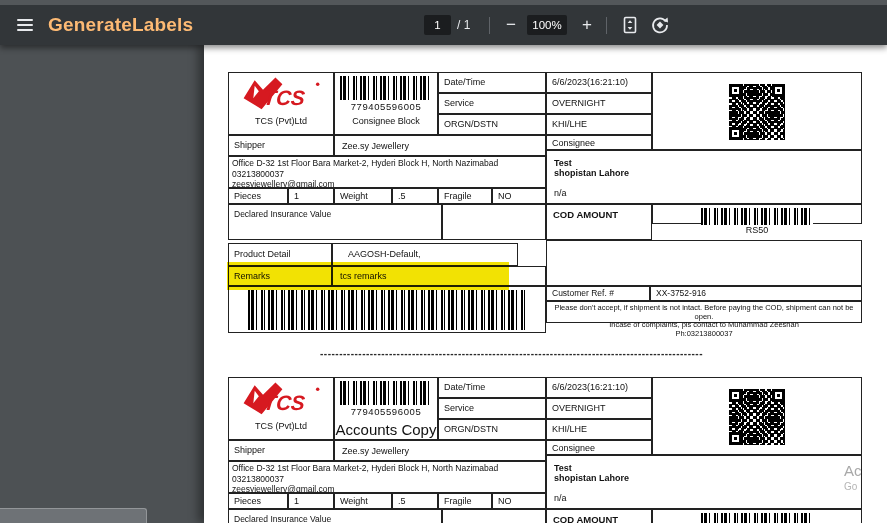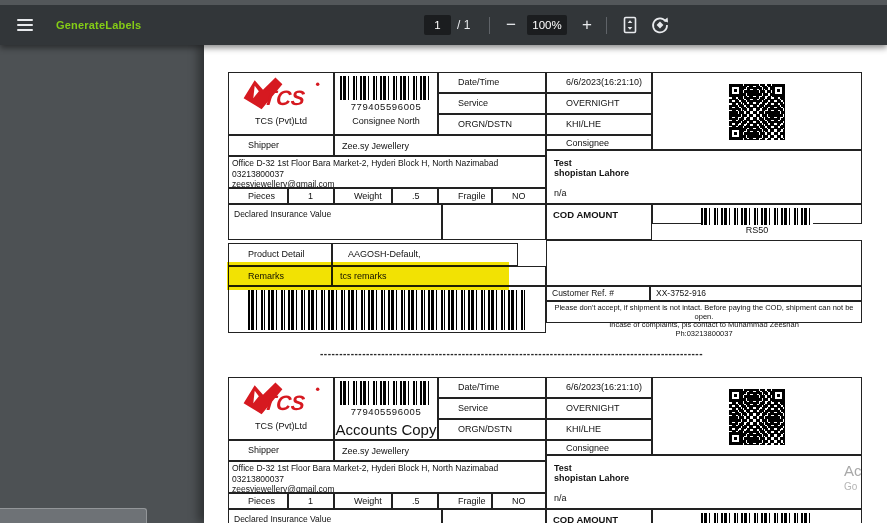--- a/index.html
+++ b/index.html
@@ -11,36 +11,36 @@
   html,body{margin:0;padding:0;width:887px;height:523px;overflow:hidden;
     font-family:"Liberation Sans",sans-serif;background:var(--viewer-bg);}
   
   .toolbar{position:absolute;left:0;top:0;width:100%;height:45px;
     background:var(--toolbar-bg);border-top:5px solid #53575a;box-sizing:border-box;
     box-shadow:0 3px 6px rgba(0,0,0,.45);z-index:20;color:#e8eaed;}
   .tb-item{position:absolute;top:0;height:40px;display:flex;align-items:center;}
   .hamburger{left:12px;width:26px;justify-content:center;cursor:pointer;}
   .hamburger .bars{width:16px;}
   .hamburger .bars div{height:2px;background:#e8eaed;margin:3px 0;border-radius:1px;}
-  .tb-title{left:56px;font-size:11px;font-weight:700;color:#84cc16;letter-spacing:.2px;}
+  .tb-title{left:48px;font-size:19px;font-weight:700;color:#fdba74;letter-spacing:.2px;}
   .numbox{background:#1b1d1f;border-radius:2px;color:#fff;font-size:11.5px;
     display:flex;align-items:center;justify-content:center;}
   .pagebox{left:424px;top:10px;width:27px;height:20px;position:absolute;}
   .pagetot{left:458px;font-size:12px;color:#e8eaed;}
   .tb-divider{position:absolute;top:12px;width:1px;height:17px;background:#5f6368;}
   .tb-btn{font-size:17px;color:#e8eaed;justify-content:center;cursor:pointer;}
   .zoombox{left:527px;top:10px;width:40px;height:20px;position:absolute;}
   .tb-icon{position:absolute;top:10px;width:20px;height:20px;cursor:pointer;}
   
   .page{position:absolute;left:204px;top:45px;right:0;bottom:0;background:#fff;
     box-shadow:-6px 0 9px rgba(0,0,0,.38);overflow:hidden;}
   
   .label{position:absolute;left:24px;width:634px;height:261px;font-size:9px;color:#111;}
   .cell{position:absolute;box-sizing:border-box;border:1px solid #222;background:transparent;}
-  .lh{padding-left:19px;}
+  .lh{padding-left:5px;}
   .barcode{background:repeating-linear-gradient(90deg,
      #000 0 2px,#fff 2px 3px,#000 3px 6px,#fff 6px 8px,#000 8px 9px,
      #fff 9px 13px,#000 13px 15px,#fff 15px 16px,#000 16px 17px,#fff 17px 20px);}
   .qr{position:relative;width:56px;height:56px;margin:11px auto 0 auto;
      background:repeating-conic-gradient(#000 0 25%,transparent 0 50%) 0 0/6px 6px,
                 repeating-conic-gradient(#000 0 25%,#fff 0 50%) 3px 2px/7px 7px;}
   .finder{position:absolute;width:13px;height:13px;border:3px solid #000;background:#fff;box-sizing:border-box;}
   .finder::after{content:"";position:absolute;left:2px;top:2px;width:3px;height:3px;background:#000;}
   .f-tl{left:0;top:0}.f-tr{right:0;top:0}.f-bl{left:0;bottom:0}
   .highlight{position:absolute;background:var(--highlight-yellow);mix-blend-mode:multiply;z-index:5;}
@@ -107,21 +107,21 @@
         <path d="M22 14 L28 22 L20 32 Z" fill="#fff"></path>
         <text x="38" y="42" font-family="Liberation Sans, sans-serif" font-style="italic" font-weight="bold" font-size="30" fill="#d61920" transform="skewX(-6)">TCS</text>
         <circle cx="113" cy="12" r="2.5" fill="#d61920"></circle>
       </svg>
       <div class="ctr" style="font-size:9px;margin-top:4px">TCS (Pvt)Ltd</div>
     </div>
 
     <div class="cell ctr" style="left:106px;top:0;width:104px;height:63px">
       <div class="barcode" style="width:92px;height:24px;margin:3px auto 0 auto"></div>
       <div style="font-size:9.5px;letter-spacing:.6px;margin-top:1px">779405596005</div>
-      <div style="font-size:9px;margin-top:4px">Consignee North</div>
+      <div style="font-size:9px;margin-top:4px">Consignee Block</div>
     </div>
 
     <div class="cell lh" style="left:210px;top:0;width:108px;height:21px;line-height:19px">Date/Time</div>
     <div class="cell lh" style="left:318px;top:0;width:106px;height:21px;line-height:19px">6/6/2023(16:21:10)</div>
     <div class="cell lh" style="left:210px;top:21px;width:108px;height:21px;line-height:19px">Service</div>
     <div class="cell lh" style="left:318px;top:21px;width:106px;height:21px;line-height:19px">OVERNIGHT</div>
     <div class="cell lh" style="left:210px;top:42px;width:108px;height:21px;line-height:19px">ORGN/DSTN</div>
     <div class="cell lh" style="left:318px;top:42px;width:106px;height:21px;line-height:19px">KHI/LHE</div>
 
     <div class="cell" style="left:424px;top:0;width:210px;height:78px">

